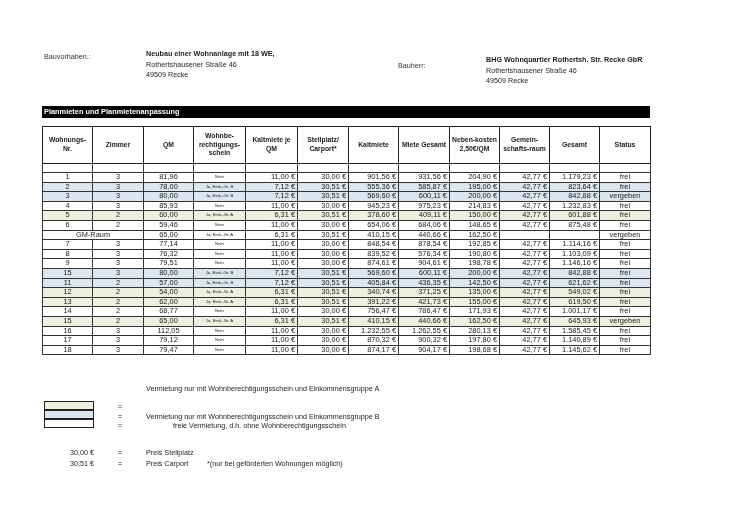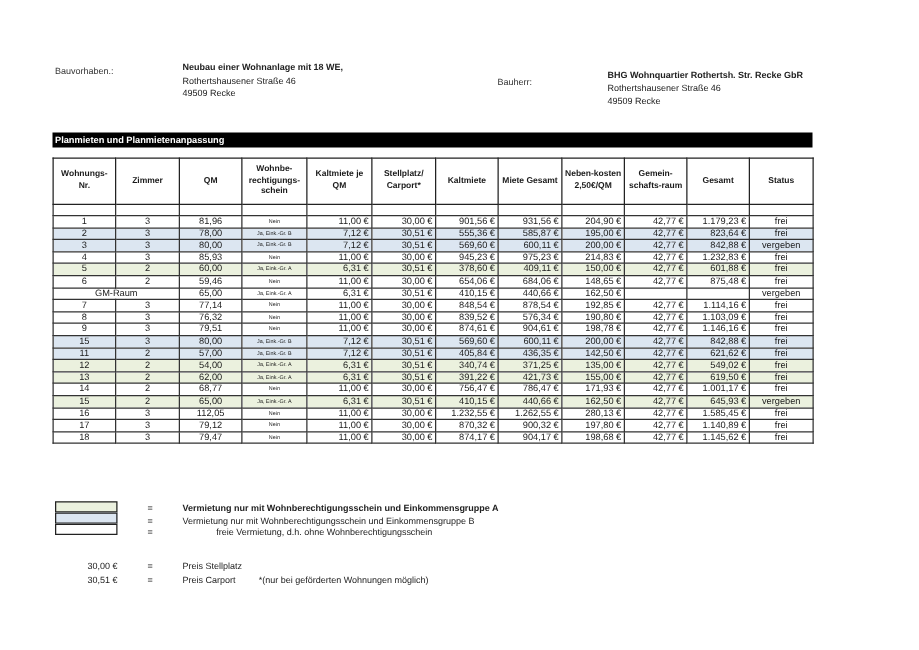--- a/index.html
+++ b/index.html
@@ -363,21 +363,21 @@
         <td class="r">198,68 €</td>
         <td class="r">42,77 €</td>
         <td class="r">1.145,62 €</td>
         <td class="c">frei</td>
       </tr>
     </tbody>
 </table>
 
 <div class="legend-box" style="top: 401px; background: rgb(235, 241, 222);"></div>
 <div class="legend-eq" style="top:402px;">=</div>
-<div class="legend-text" style="top:402px;font-weight:bold;">Vermietung nur mit Wohnberechtigungsschein und Einkommensgruppe A</div>
+<div class="legend-text" style="top:384px;">Vermietung nur mit Wohnberechtigungsschein und Einkommensgruppe A</div>
 
 <div class="legend-box" style="top: 410px; background: rgb(220, 230, 241);"></div>
 <div class="legend-eq" style="top:412px;">=</div>
 <div class="legend-text" style="top:412px;">Vermietung nur mit Wohnberechtigungsschein und Einkommensgruppe B</div>
 
 <div class="legend-box" style="top: 419px; background: rgb(255, 255, 255);"></div>
 <div class="legend-eq" style="top:421px;">=</div>
 <div class="legend-text" style="top:421px;padding-left:27px;">freie Vermietung, d.h. ohne  Wohnberechtigungsschein</div>
 
 <div class="price-val" style="top:448px;">30,00 €</div>

